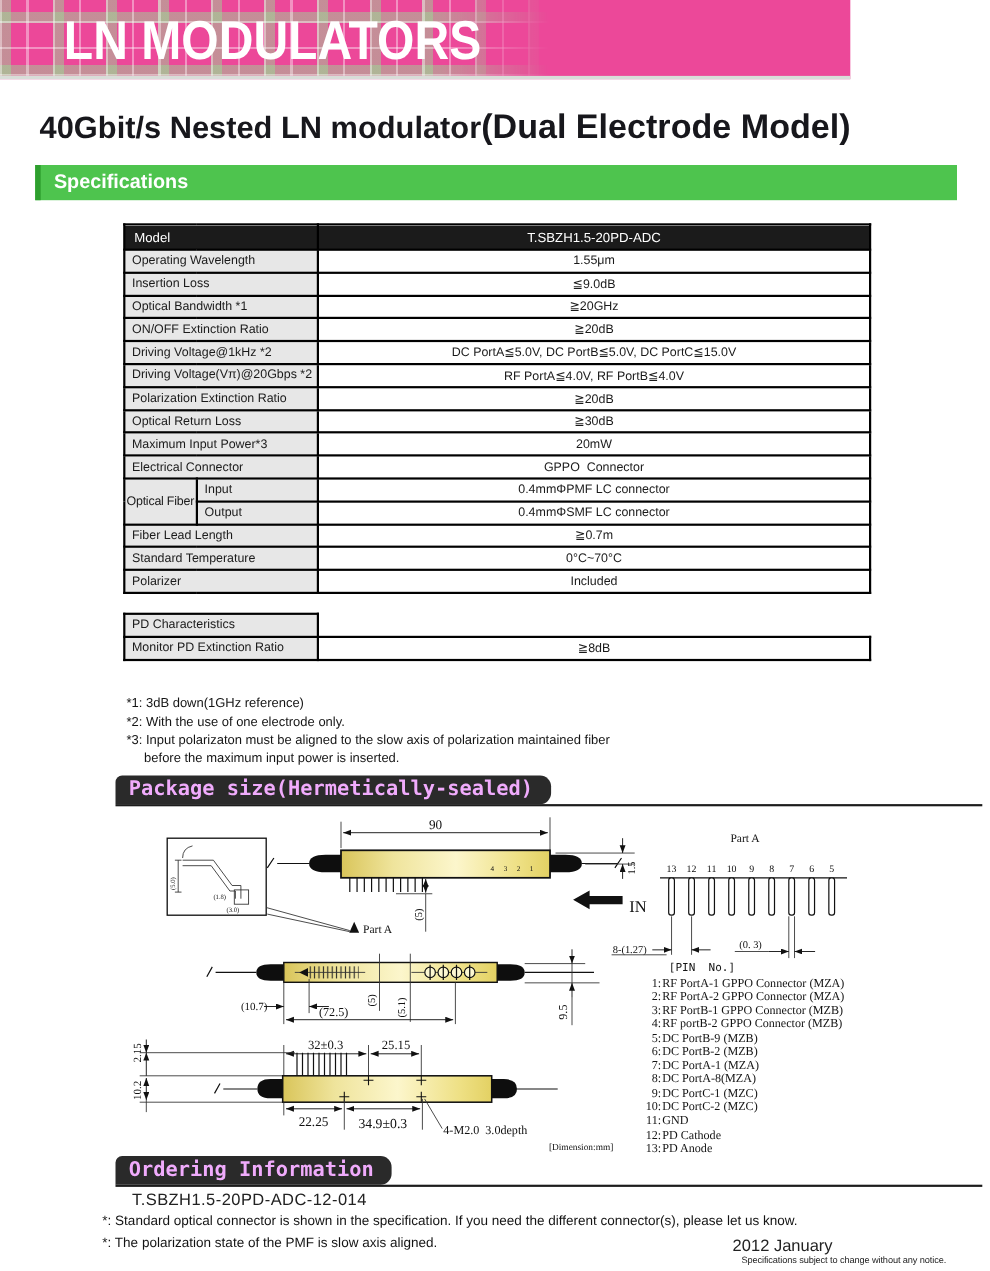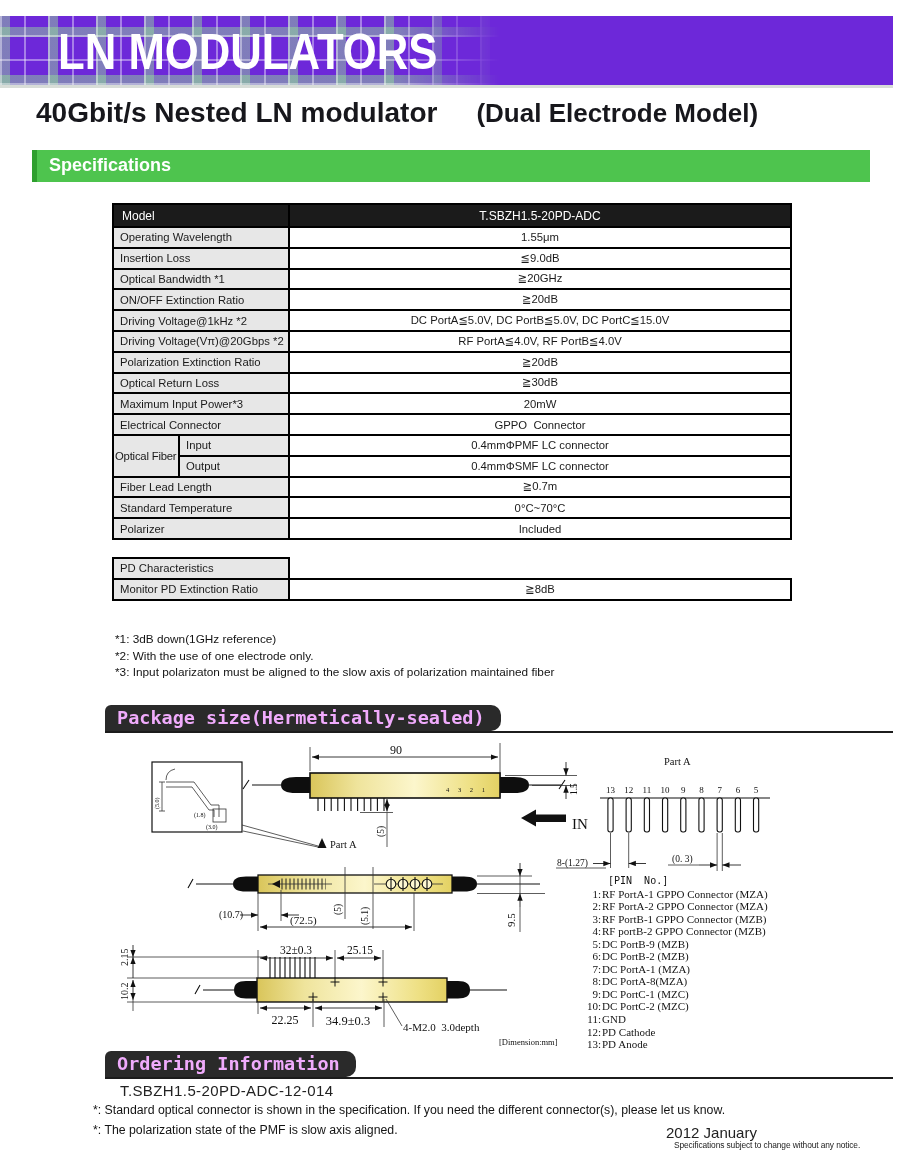--- a/index.html
+++ b/index.html
@@ -1,34 +1,34 @@
 <!DOCTYPE html>
 <html><head>
 <meta charset="utf-8">
 <style>
   html,body{margin:0;padding:0;background:#fff;}
   #page{position:relative;width:900px;height:1155px;background:#fff;overflow:hidden;
         font-family:"Liberation Sans","DejaVu Sans",sans-serif;color:#1a1a1a;}
 
   
-  .hdr{position:absolute;left:0;top:16px;width:893px;height:69px;background:#6d28d9;border-bottom:3px solid #d8ddd8;}
+  .hdr{position:absolute;left:0;top:0;width:773px;height:69px;background:#ec4899;border-bottom:3px solid #d8ddd8;}
   .hdr-pattern{position:absolute;left:0;top:0;width:500px;height:69px;
     background-image:
       repeating-linear-gradient(0deg, rgba(255,255,255,.40) 0 2px, transparent 2px 24px),
       repeating-linear-gradient(90deg, rgba(255,255,255,.40) 0 2px, transparent 2px 24px),
       repeating-linear-gradient(0deg, rgba(150,228,150,.45) 0 10px, transparent 10px 48px),
       repeating-linear-gradient(90deg, rgba(150,228,150,.45) 0 10px, transparent 10px 48px);
     -webkit-mask-image:linear-gradient(90deg,#000 80%,transparent 100%);
     mask-image:linear-gradient(90deg,#000 80%,transparent 100%);}
   .hdr-title{position:absolute;left:58px;top:7px;font-size:46px;font-weight:bold;color:#fff;
     letter-spacing:0;transform:scale(.95,1.08);transform-origin:left top;white-space:nowrap;}
 
   
   .doc-title{position:absolute;left:36px;top:97px;font-size:28px;font-weight:bold;color:#17171c;white-space:nowrap;}
-  .doc-title .paren{font-size:26px;margin-left:39px;}
+  .doc-title .paren{font-size:31px;}
 
   
   .spec-banner{position:absolute;left:32px;top:150px;width:838px;height:32px;background:#4ec44e;
     border-left:5px solid #2e9f2e;box-sizing:border-box;}
   .spec-banner span{display:block;padding-left:12px;line-height:31px;color:#fff;font-weight:bold;font-size:18px;}
 
   
   table.grid{border-collapse:collapse;table-layout:fixed;position:absolute;left:112px;}
   table.grid td{border:2px solid #000;font-size:11.3px;height:18.8px;padding:0;overflow:hidden;white-space:nowrap;}
   table.grid td.lbl{background:#e7e7e7;padding-left:6px;text-align:left;}
@@ -179,20 +179,21 @@
           <td class="lbl">Monitor PD Extinction Ratio</td>
           <td class="val">≧8dB</td>
         </tr>
   </tbody>
     </table>
 
   <div class="footnotes">
     <div>*1: 3dB down(1GHz reference)</div>
     <div>*2: With the use of one electrode only.</div>
     <div>*3: Input polarizaton must be aligned to the slow axis of polarization maintained fiber</div>
+    <div class="indent">before the maximum input power is inserted.</div>
   </div>
 
   <div class="black-banner-wrap" id="pkg-banner-wrap">
     <div class="black-banner">Package size(Hermetically-sealed)</div>
   </div>
 
   <svg id="drawing" width="900" height="320" viewBox="0 0 900 320">
     <defs>
       <linearGradient id="gold" x1="0" y1="0" x2="1" y2="0">
         <stop offset="0" stop-color="#d9c55a"></stop>

